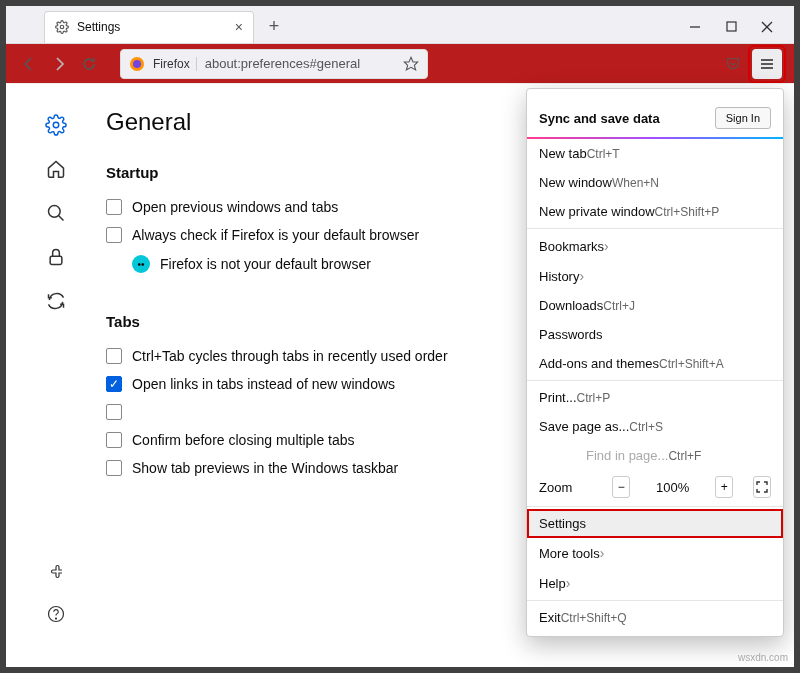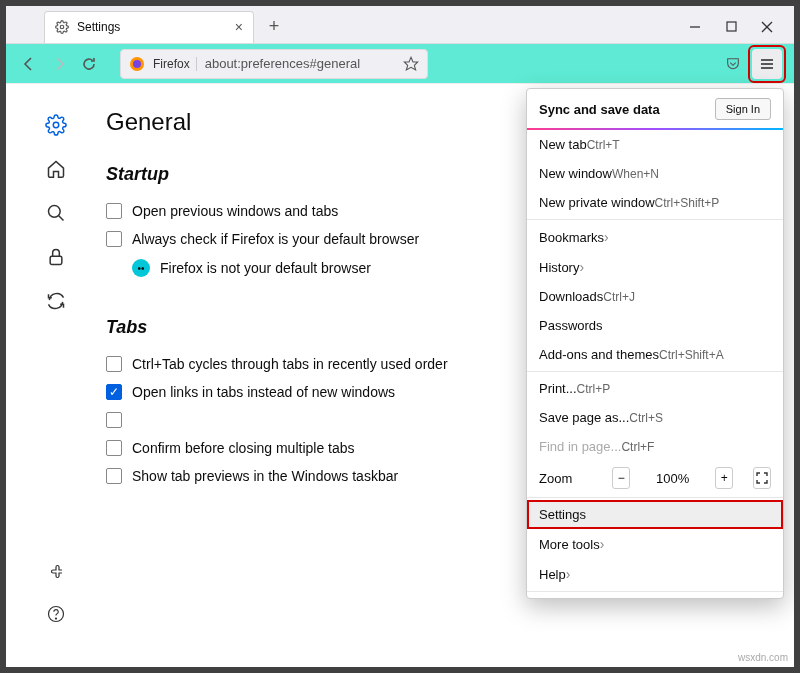--- a/index.html
+++ b/index.html
@@ -10,56 +10,56 @@
   .tabstrip { display: flex; align-items: center; height: 38px; padding: 4px 6px 0 38px; background: #f0f0f4; border-bottom: 1px solid #dcdcdc; }
   .tab { display: flex; align-items: center; gap: 8px; background: #fff; border: 1px solid #d4d4d4; border-bottom: none; border-radius: 4px 4px 0 0; padding: 6px 10px; height: 32px; width: 210px; font-size: 12px; }
   .tab .spacer { flex: 1; }
   .tab-close { font-size: 14px; color: #555; }
   .newtab-btn { width: 28px; height: 28px; display: flex; align-items: center; justify-content: center; margin-left: 6px; color: #555; font-size: 18px; }
   .tabstrip .spacer { flex: 1; }
   .win-btns { display: flex; gap: 2px; padding-right: 4px; }
   .win-btn { width: 34px; height: 28px; display: flex; align-items: center; justify-content: center; color: #333; }
 
   
-  .toolbar { display: flex; align-items: center; height: 40px; padding: 4px 8px; gap: 0; background: #5eead4; border-bottom: 1px solid #eee; }
+  .toolbar { display: flex; align-items: center; height: 40px; padding: 4px 8px; gap: 0; background: #b91c1c; border-bottom: 1px solid #eee; }
   .tool-btn { width: 30px; height: 30px; display: flex; align-items: center; justify-content: center; border-radius: 4px; color: #555; }
   .urlbar { flex: 1; display: flex; align-items: center; height: 30px; background: #f0f0f4; border: 1px solid #ddd; border-radius: 4px; padding: 0 8px; gap: 8px; max-width: 530px; }
   .urlbar .fx-label { font-size: 12px; color: #333; padding-right: 6px; border-right: 1px solid #ccc; }
   .urlbar .addr { font-size: 13px; color: #555; }
   .urlbar .flex { flex: 1; }
   .hamburger-wrap { border: 2px solid #d40000; border-radius: 6px; padding: 2px; }
   .hamburger { width: 30px; height: 30px; display: flex; align-items: center; justify-content: center; border-radius: 4px; background: #ededf0; }
 
   
   .content { display: flex; height: calc(100% - 78px); }
   .sidebar { width: 100px; display: flex; flex-direction: column; align-items: center; padding-top: 30px; gap: 22px; }
   .sidebar .gap { flex: 1; }
   .side-icon { width: 22px; height: 22px; display: flex; align-items: center; justify-content: center; color: #333; }
   .side-icon.active { color: #0060df; }
   .main { flex: 1; padding: 24px 24px 0 0; }
   h1 { font-size: 24px; font-weight: 400; margin: 0 0 28px 0; }
-  h2 { font-size: 18px; font-weight: 600; margin: 20px 0 12px 0; font-style: italic; }
+  h2 { font-size: 15px; font-weight: 600; margin: 20px 0 12px 0; }
   .row { display: flex; align-items: center; gap: 10px; padding: 6px 0; font-size: 14px; }
   .checkbox { width: 16px; height: 16px; border: 1px solid #888; border-radius: 2px; background: #fff; display: inline-flex; align-items: center; justify-content: center; flex-shrink: 0; }
   .checkbox.checked { background: #0060df; border-color: #0060df; color: #fff; font-size: 12px; }
   .default-row { padding-left: 26px; display: flex; align-items: center; gap: 10px; margin-top: 6px; font-size: 14px; }
   .sad-face { width: 18px; height: 18px; border-radius: 50%; background: #01c7d9; display: inline-flex; align-items: center; justify-content: center; font-size: 10px; }
 
   
   .panel { position: absolute; top: 82px; right: 10px; width: 258px; background: #fff; border: 1px solid #ccc; border-radius: 4px; box-shadow: 0 8px 24px rgba(0,0,0,.25); font-size: 13px; padding-bottom: 4px; }
-  .panel-head { display: flex; align-items: center; justify-content: space-between; padding: 9px 12px 8px; border-bottom: 2px solid; border-image: linear-gradient(90deg,#ff3c8e,#a14fff,#00b7ff) 1; }
+  .panel-head { display: flex; align-items: center; justify-content: space-between; padding: 18px 12px 8px; border-bottom: 2px solid; border-image: linear-gradient(90deg,#ff3c8e,#a14fff,#00b7ff) 1; }
   .signin { font-size: 11px; padding: 4px 10px; border: 1px solid #bbb; border-radius: 3px; background: #f8f8f8; }
   .panel-row { display: flex; align-items: center; padding: 7px 12px; }
   .shortcut { color: #666; font-size: 12px; }
   .panel-sep { border-top: 1px solid #e6e6e6; margin: 2px 0; }
   .panel-row.highlight { outline: 2px solid #d40000; outline-offset: -2px; background: #eee; }
   .zoom-row { display: flex; align-items: center; padding: 6px 12px; gap: 20px; }
   .zoom-btn { width: 22px; height: 22px; border: 1px solid #ccc; border-radius: 3px; display: inline-flex; align-items: center; justify-content: center; font-size: 12px; }
   .chev { color: #888; font-size: 14px; }
-  .disabled { color: #aaa; }
+  .disabled { color: #aaa; margin-left: 47px; }
 
   .watermark { position: absolute; bottom: 4px; right: 6px; font-size: 10px; color: #aaa; }
 
   svg { display: block; }
 </style>
 </head>
 <body>
 
 <div class="window">
 
@@ -306,16 +306,20 @@
       </div>
     <div class="panel-row hover">
         <span>More tools</span>
         <span class="chev">›</span>
       </div>
     <div class="panel-row hover">
         <span>Help</span>
         <span class="chev">›</span>
       </div>
     <div class="panel-sep"></div>
+    <div class="panel-row hover">
+        <span>Exit</span>
+        <span class="shortcut">Ctrl+Shift+Q</span>
+      </div>
   </div>
 
   <div class="watermark">wsxdn.com</div>
 </div>
 
 </body></html>

